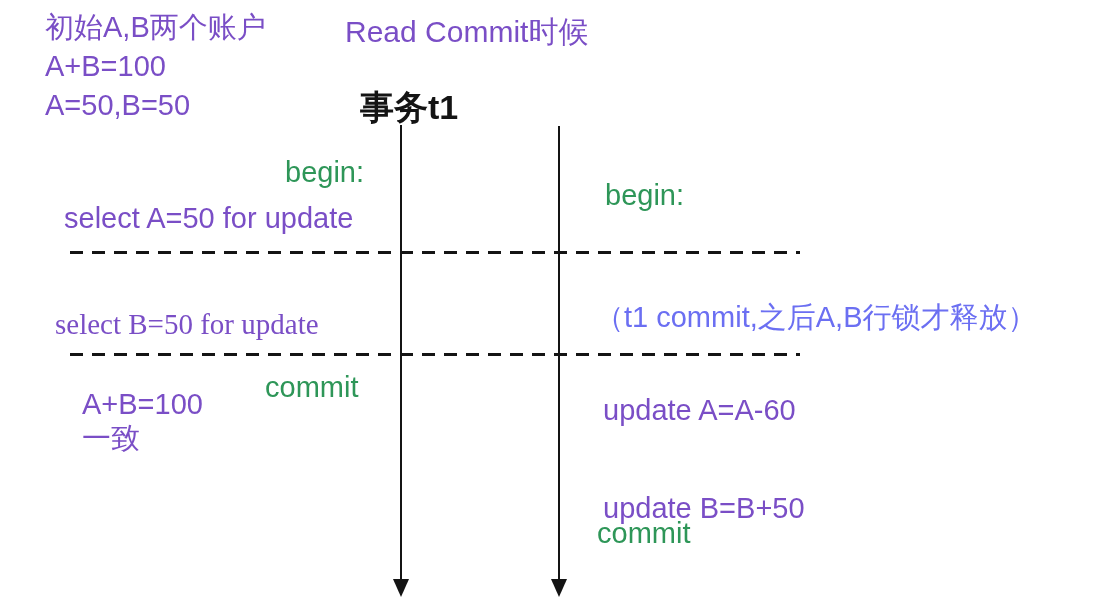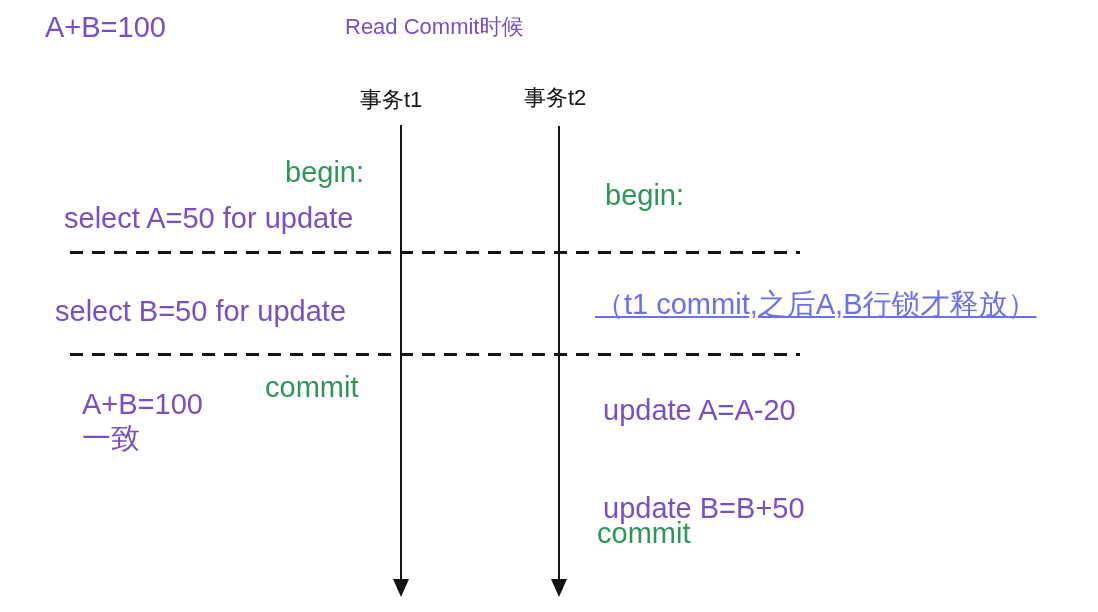--- a/index.html
+++ b/index.html
@@ -25,21 +25,21 @@
     color:var(--line);
     -webkit-font-smoothing:antialiased;
   }
   .abs{position:absolute;white-space:nowrap;}
   .purple{color:var(--purple);}
   .green{color:var(--green);}
   .blue{color:var(--blue);}
   .black{color:var(--line);}
   .note-block div{line-height:39px;}
   .result-block div{line-height:34px;}
-  .tlabel{font-size:22px;font-weight:400;}
+  .tlabel{font-size:34px;font-weight:700;}
   .vline{
     position:absolute;
     width:2px;
     background:var(--line);
   }
   .arrowhead{
     position:absolute;
     width:0;height:0;
     border-left:8px solid transparent;
     border-right:8px solid transparent;
@@ -52,44 +52,45 @@
     height:3px;
     background:repeating-linear-gradient(to right, var(--line) 0 13px, transparent 13px 22px);
   }
 </style>
 </head>
 <body>
 
 <div class="canvas">
 
   <div class="abs note-block purple" style="left:45px;top:8px;">
+    <div>初始A,B两个账户</div>
     <div>A+B=100</div>
+    <div>A=50,B=50</div>
   </div>
 
-  <div class="abs purple" style="left:345px;top:12px;font-size:22px;">Read Commit时候</div>
+  <div class="abs purple" style="left:345px;top:12px;font-size:30px;">Read Commit时候</div>
 
   <div class="abs tlabel black" style="left:360px;top:85px;">事务t1</div>
-  <div class="abs tlabel black" style="left:524px;top:83px;">事务t2</div>
 
   <div class="vline" style="left:400px;top:125px;height:456px;"></div>
   <div class="arrowhead" style="left:393px;top:579px;"></div>
   <div class="vline" style="left:558px;top:126px;height:455px;"></div>
   <div class="arrowhead" style="left:551px;top:579px;"></div>
 
   <div class="dash" style="top:251px;"></div>
   <div class="dash" style="top:353px;"></div>
 
   <div class="abs green" style="left:285px;top:156px;">begin:</div>
   <div class="abs purple" style="left:64px;top:202px;">select A=50 for update</div>
-  <div class="abs purple" style="left:55px;top:295px;">select B=50 for update</div>
+  <div class="abs purple" style="left:55px;top:308px;font-family:Liberation Serif, serif;">select B=50 for update</div>
   <div class="abs green" style="left:265px;top:371px;">commit</div>
   <div class="abs result-block purple" style="left:82px;top:387px;">
     <div>A+B=100</div>
     <div>一致</div>
   </div>
 
   <div class="abs green" style="left:605px;top:179px;">begin:</div>
-  <div class="abs blue" style="left:595px;top:285px;text-decoration:underline;">（t1 commit,之后A,B行锁才释放）</div>
-  <div class="abs purple" style="left:603px;top:394px;">update A=A-20</div>
+  <div class="abs blue" style="left:595px;top:298px;">（t1 commit,之后A,B行锁才释放）</div>
+  <div class="abs purple" style="left:603px;top:394px;">update A=A-60</div>
   <div class="abs purple" style="left:603px;top:459px;margin-top:33px;">update B=B+50</div>
   <div class="abs green" style="left:597px;top:517px;">commit</div>
 
 </div>
 
 </body></html>

